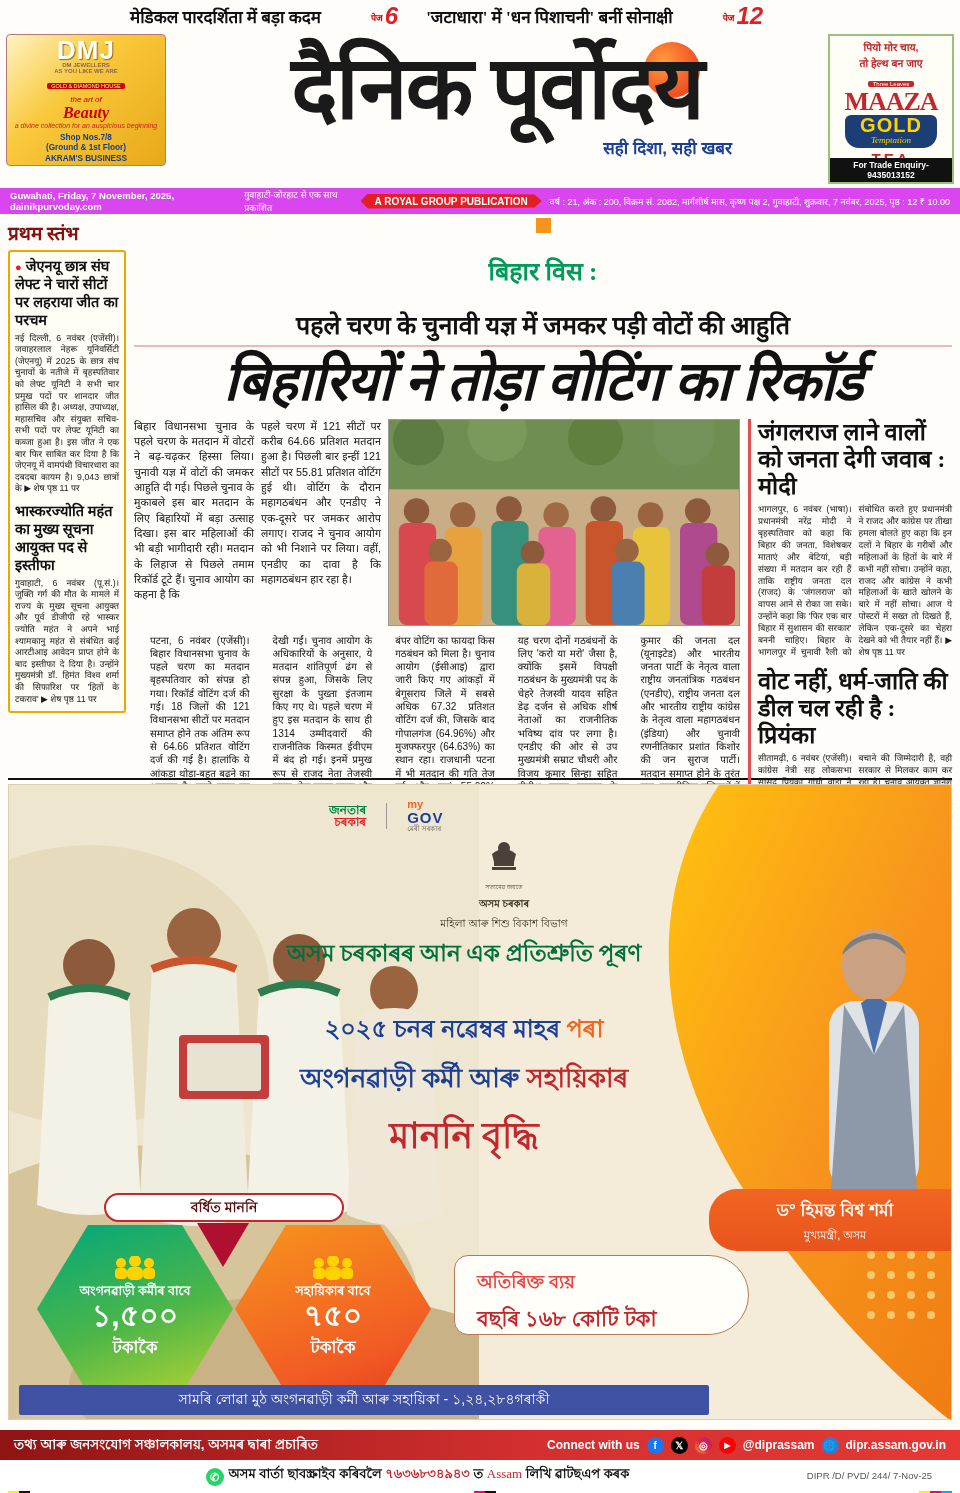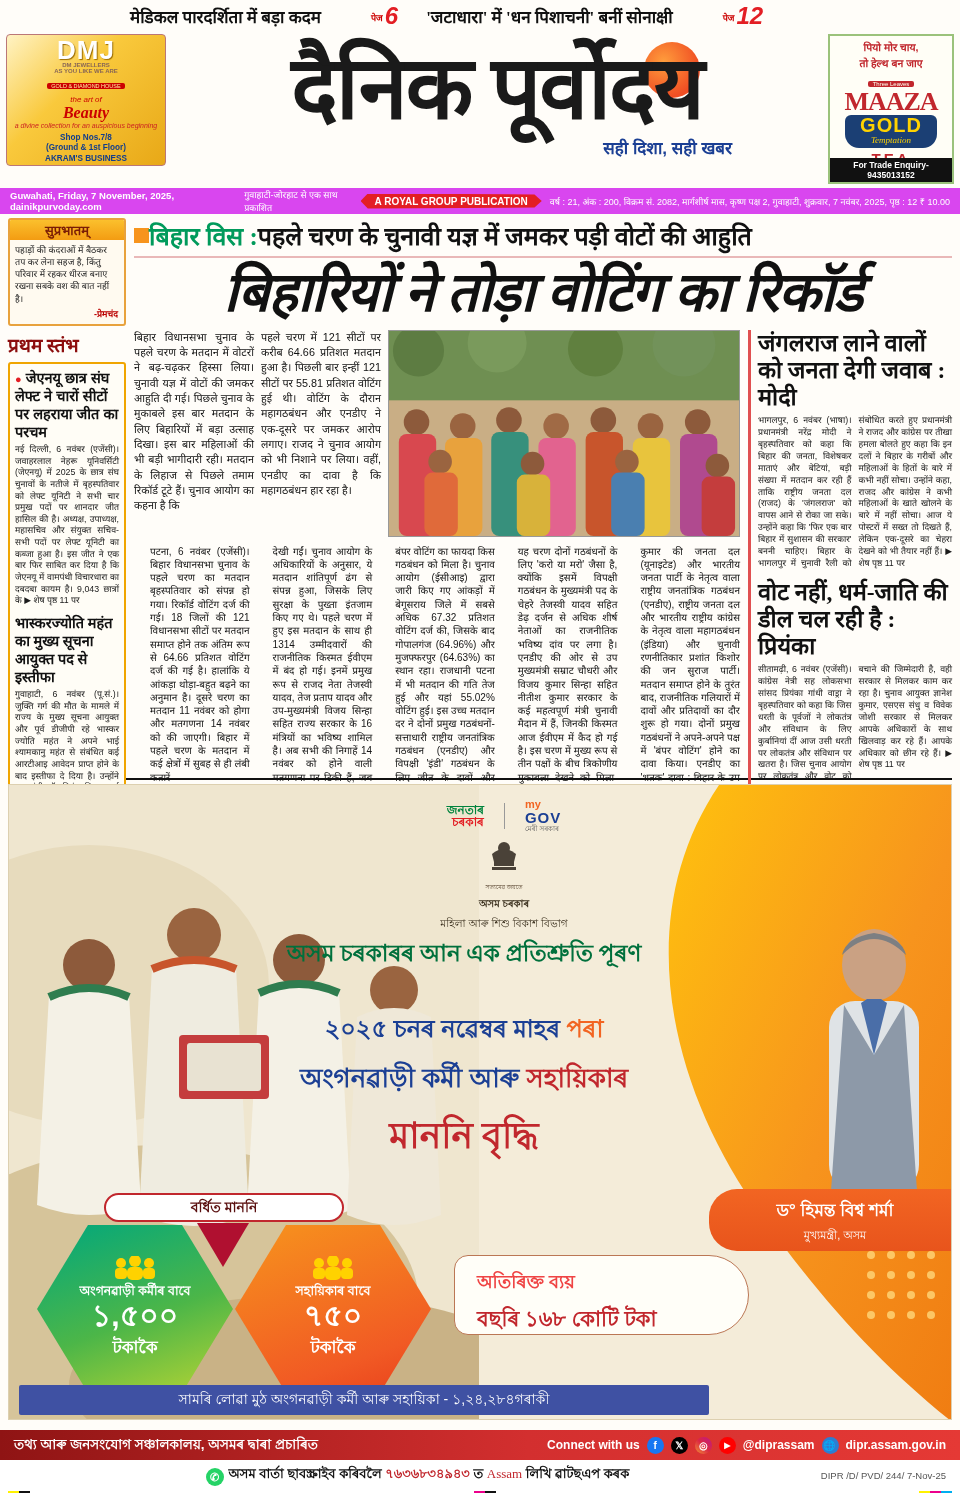--- a/index.html
+++ b/index.html
@@ -58,21 +58,21 @@
   .supra .q { font-size:9px; padding:4px 5px 2px; color:#222; line-height:1.35; }
   .supra .a { font-size:9px; color:#b00; text-align:right; padding:0 6px 4px; font-weight:bold;}
   .col-title { color:#8c0d0d; font-weight:bold; font-size:19px; margin:2px 0 4px; font-family:"Liberation Serif",serif;}
   .sidebox { border:2px solid #f0a500; border-radius:3px; padding:5px 5px 6px; background:#fffdf6;}
   .sb-h1 { font-size:14.5px; font-weight:bold; color:#111; line-height:1.25; margin-bottom:3px;}
   .sb-h1 .dot { color:#e31e24; font-size:11px; }
   .sb-h2 { font-size:14.5px; font-weight:bold; color:#111; line-height:1.25; margin:7px 0 3px; font-family:"Liberation Serif",serif;}
   .sb-body { font-size:8.8px; line-height:1.32; text-align:justify; color:#1a1a1a;}
 
   .mainarea { flex:1; display:flex; flex-direction:column; }
-  .kicker { display:flex; align-items:center; gap:0; border-bottom:2px solid #e9b8b8; padding-bottom:4px;}
+  .kicker { display:flex; align-items:center; gap:20px; border-bottom:2px solid #e9b8b8; padding-bottom:4px;flex-direction:column;}
   .kicker .sq { width:15px; height:15px; background:#f7941d; flex:none;}
   .kicker .k1 { color:#009a5b; font-weight:bold; font-size:25px; font-family:"Liberation Serif",serif; white-space:nowrap;}
   .kicker .k2 { color:#111; font-weight:bold; font-size:25px; font-family:"Liberation Serif",serif; white-space:nowrap;}
   .headline { text-align:center; font-size:55px; font-weight:bold; color:#111; line-height:1.12;
     font-family:"Liberation Serif",serif; letter-spacing:-1px; margin:4px 0 6px;font-style:italic;}
   .storyrow { display:flex; gap:8px; flex:1; }
   .centercol { width:606px; flex:none; }
   .introrow { display:flex; gap:7px; }
   .introrow .tcol { width:120px; flex:none; font-size:10.8px; line-height:1.42; text-align:justify; color:#111;}
   .photo { flex:1; height:207px; border:1px solid #999; position:relative; overflow:hidden;}
@@ -85,21 +85,21 @@
   .rs-b { font-size:8.8px; line-height:1.35; text-align:justify; column-count:2; column-gap:7px; color:#1a1a1a;}
   .rs2 { margin-top:9px; }
 
   .black-rule { height:2px; background:#111; margin:4px 8px 0; }
 
   
   .ad-wrap { margin:4px 8px 0; position:relative; height:636px; background:#f4ecd9; overflow:hidden; border:1px solid #ddd0b0;}
   .ad-paint { position:absolute; left:0; top:0; width:470px; height:636px; }
   .ad-orange { position:absolute; right:0; top:0; width:380px; height:636px; }
   .ad-logos { position:absolute; left:320px; top:14px; width:350px; text-align:center;}
-  .logorow { display:flex; justify-content:center; align-items:center; gap:20px; }
+  .logorow { display:flex; align-items:center; gap:20px; }
   .jonotar { text-align:right; line-height:1; }
   .jonotar .g { color:#00843d; font-weight:bold; font-size:12px; display:block; }
   .jonotar .r { color:#e31e24; font-weight:bold; font-size:12px; display:block; }
   .vbar { width:1px; height:26px; background:#999; }
   .mygov { text-align:left; line-height:1; }
   .mygov .my { color:#f26522; font-weight:bold; font-size:11px; display:block;}
   .mygov .gov { color:#1b3f94; font-weight:bold; font-size:15px; display:block; letter-spacing:1px;}
   .mygov .sub { color:#555; font-size:7px; display:block;}
   .emblem { margin:6px auto 0; width:40px; }
   .emb-cap { font-size:6px; color:#5a4632; }
@@ -137,21 +137,21 @@
     display:flex; align-items:center; justify-content:center; font-weight:normal; font-size:14px; border-radius:2px;}
 
   .redstrip { margin:10px 0 0; height:30px; background:linear-gradient(90deg,#8f1414,#d32f2f 55%,#e53935);
     display:flex; align-items:center; padding:0 14px; color:#fff; }
   .redstrip .l { font-weight:bold; font-size:13.5px; }
   .redstrip .r { margin-left:auto; display:flex; align-items:center; gap:7px; font-size:12px; font-weight:bold;}
   .sic { width:17px; height:17px; border-radius:50%; display:inline-flex; align-items:center; justify-content:center;
     font-size:10px; font-weight:bold; color:#fff; }
   .sic-f { background:#1877f2; } .sic-x { background:#000; } .sic-ig { background:linear-gradient(45deg,#f09433,#dc2743,#bc1888);}
   .sic-yt { background:#ff0000; font-size:8px;} .sic-gl { background:#2e7dd1; }
-  .whitestrip { height:30px; background:#fff; display:flex; align-items:center; padding:0 14px; }
+  .whitestrip { height:30px; background:#fff; display:flex; align-items:center; padding:0 28px; }
   .whitestrip .c { flex:1; text-align:center; font-size:13px; color:#111; font-weight:bold;}
   .wa { display:inline-flex; width:18px; height:18px; border-radius:50%; background:#25d366; color:#fff;
     align-items:center; justify-content:center; font-size:11px; vertical-align:-3px; margin-right:5px;}
   .whitestrip .num { color:#c1272d; }
   .whitestrip .as { color:#c1272d; font-family:"Liberation Serif",serif; font-weight:normal;}
   .whitestrip .ref { font-size:9.5px; color:#555; font-weight:normal; white-space:nowrap;}
   .regrow { height:14px; position:relative; background:#fff; }
   .marks { position:absolute; top:1px; display:flex; }
   .marks span { width:11px; height:11px; display:inline-block; }
   .m-left { left:8px; } .m-center { left:474px; } .m-right { right:8px; }
@@ -214,25 +214,20 @@
   <div class="dateline">
     <span class="en">Guwahati, Friday, 7 November, 2025, dainikpurvoday.com</span>
     <span class="hi">गुवाहाटी-जोरहाट से एक साथ प्रकाशित</span>
     <span class="badge">A ROYAL GROUP PUBLICATION</span>
     <span class="meta">वर्ष : 21, अंक : 200, विक्रम सं. 2082, मार्गशीर्ष मास, कृष्ण पक्ष 2, गुवाहाटी, शुक्रवार, 7 नवंबर, 2025, पृष्ठ : 12  ₹ 10.00</span>
   </div>
 
   <div class="paper-body">
 
     <aside class="sidebar">
-      <div class="supra">
-        <div class="t">सुप्रभातम्</div>
-        <div class="q">पहाड़ों की कंदराओं में बैठकर तप कर लेना सहज है, किंतु परिवार में रहकर धीरज बनाए रखना सबके वश की बात नहीं है।</div>
-        <div class="a">-प्रेमचंद</div>
-      </div>
       <div class="col-title">प्रथम स्तंभ</div>
       <div class="sidebox">
         <div class="sb-h1">
           <span class="dot">●</span>
           <span>जेएनयू छात्र संघ लेफ्ट ने चारों सीटों पर लहराया जीत का परचम</span>
         </div>
         <div class="sb-body">नई दिल्ली, 6 नवंबर (एजेंसी)। जवाहरलाल नेहरू यूनिवर्सिटी (जेएनयू) में 2025 के छात्र संघ चुनावों के नतीजे में बृहस्पतिवार को लेफ्ट यूनिटी ने सभी चार प्रमुख पदों पर शानदार जीत हासिल की है। अध्यक्ष, उपाध्यक्ष, महासचिव और संयुक्त सचिव- सभी पदों पर लेफ्ट यूनिटी का कब्जा हुआ है। इस जीत ने एक बार फिर साबित कर दिया है कि जेएनयू में वामपंथी विचारधारा का दबदबा कायम है। 9,043 छात्रों के  ▶ शेष पृष्ठ 11 पर</div>
         <div class="sb-h2">भास्करज्योति महंत का मुख्य सूचना आयुक्त पद से इस्तीफा</div>
         <div class="sb-body">गुवाहाटी, 6 नवंबर (पू.सं.)। जुक्ति गर्ग की मौत के मामले में राज्य के मुख्य सूचना आयुक्त और पूर्व डीजीपी रहे भास्कर ज्योति महंत ने अपने भाई श्यामकानु महंत से संबंधित कई आरटीआइ आवेदन प्राप्त होने के बाद इस्तीफा दे दिया है। उन्होंने मुख्यमंत्री डॉ. हिमंत विश्व शर्मा की सिफारिश पर 'हितों के टकराव'  ▶ शेष पृष्ठ 11 पर</div>
       </div>

